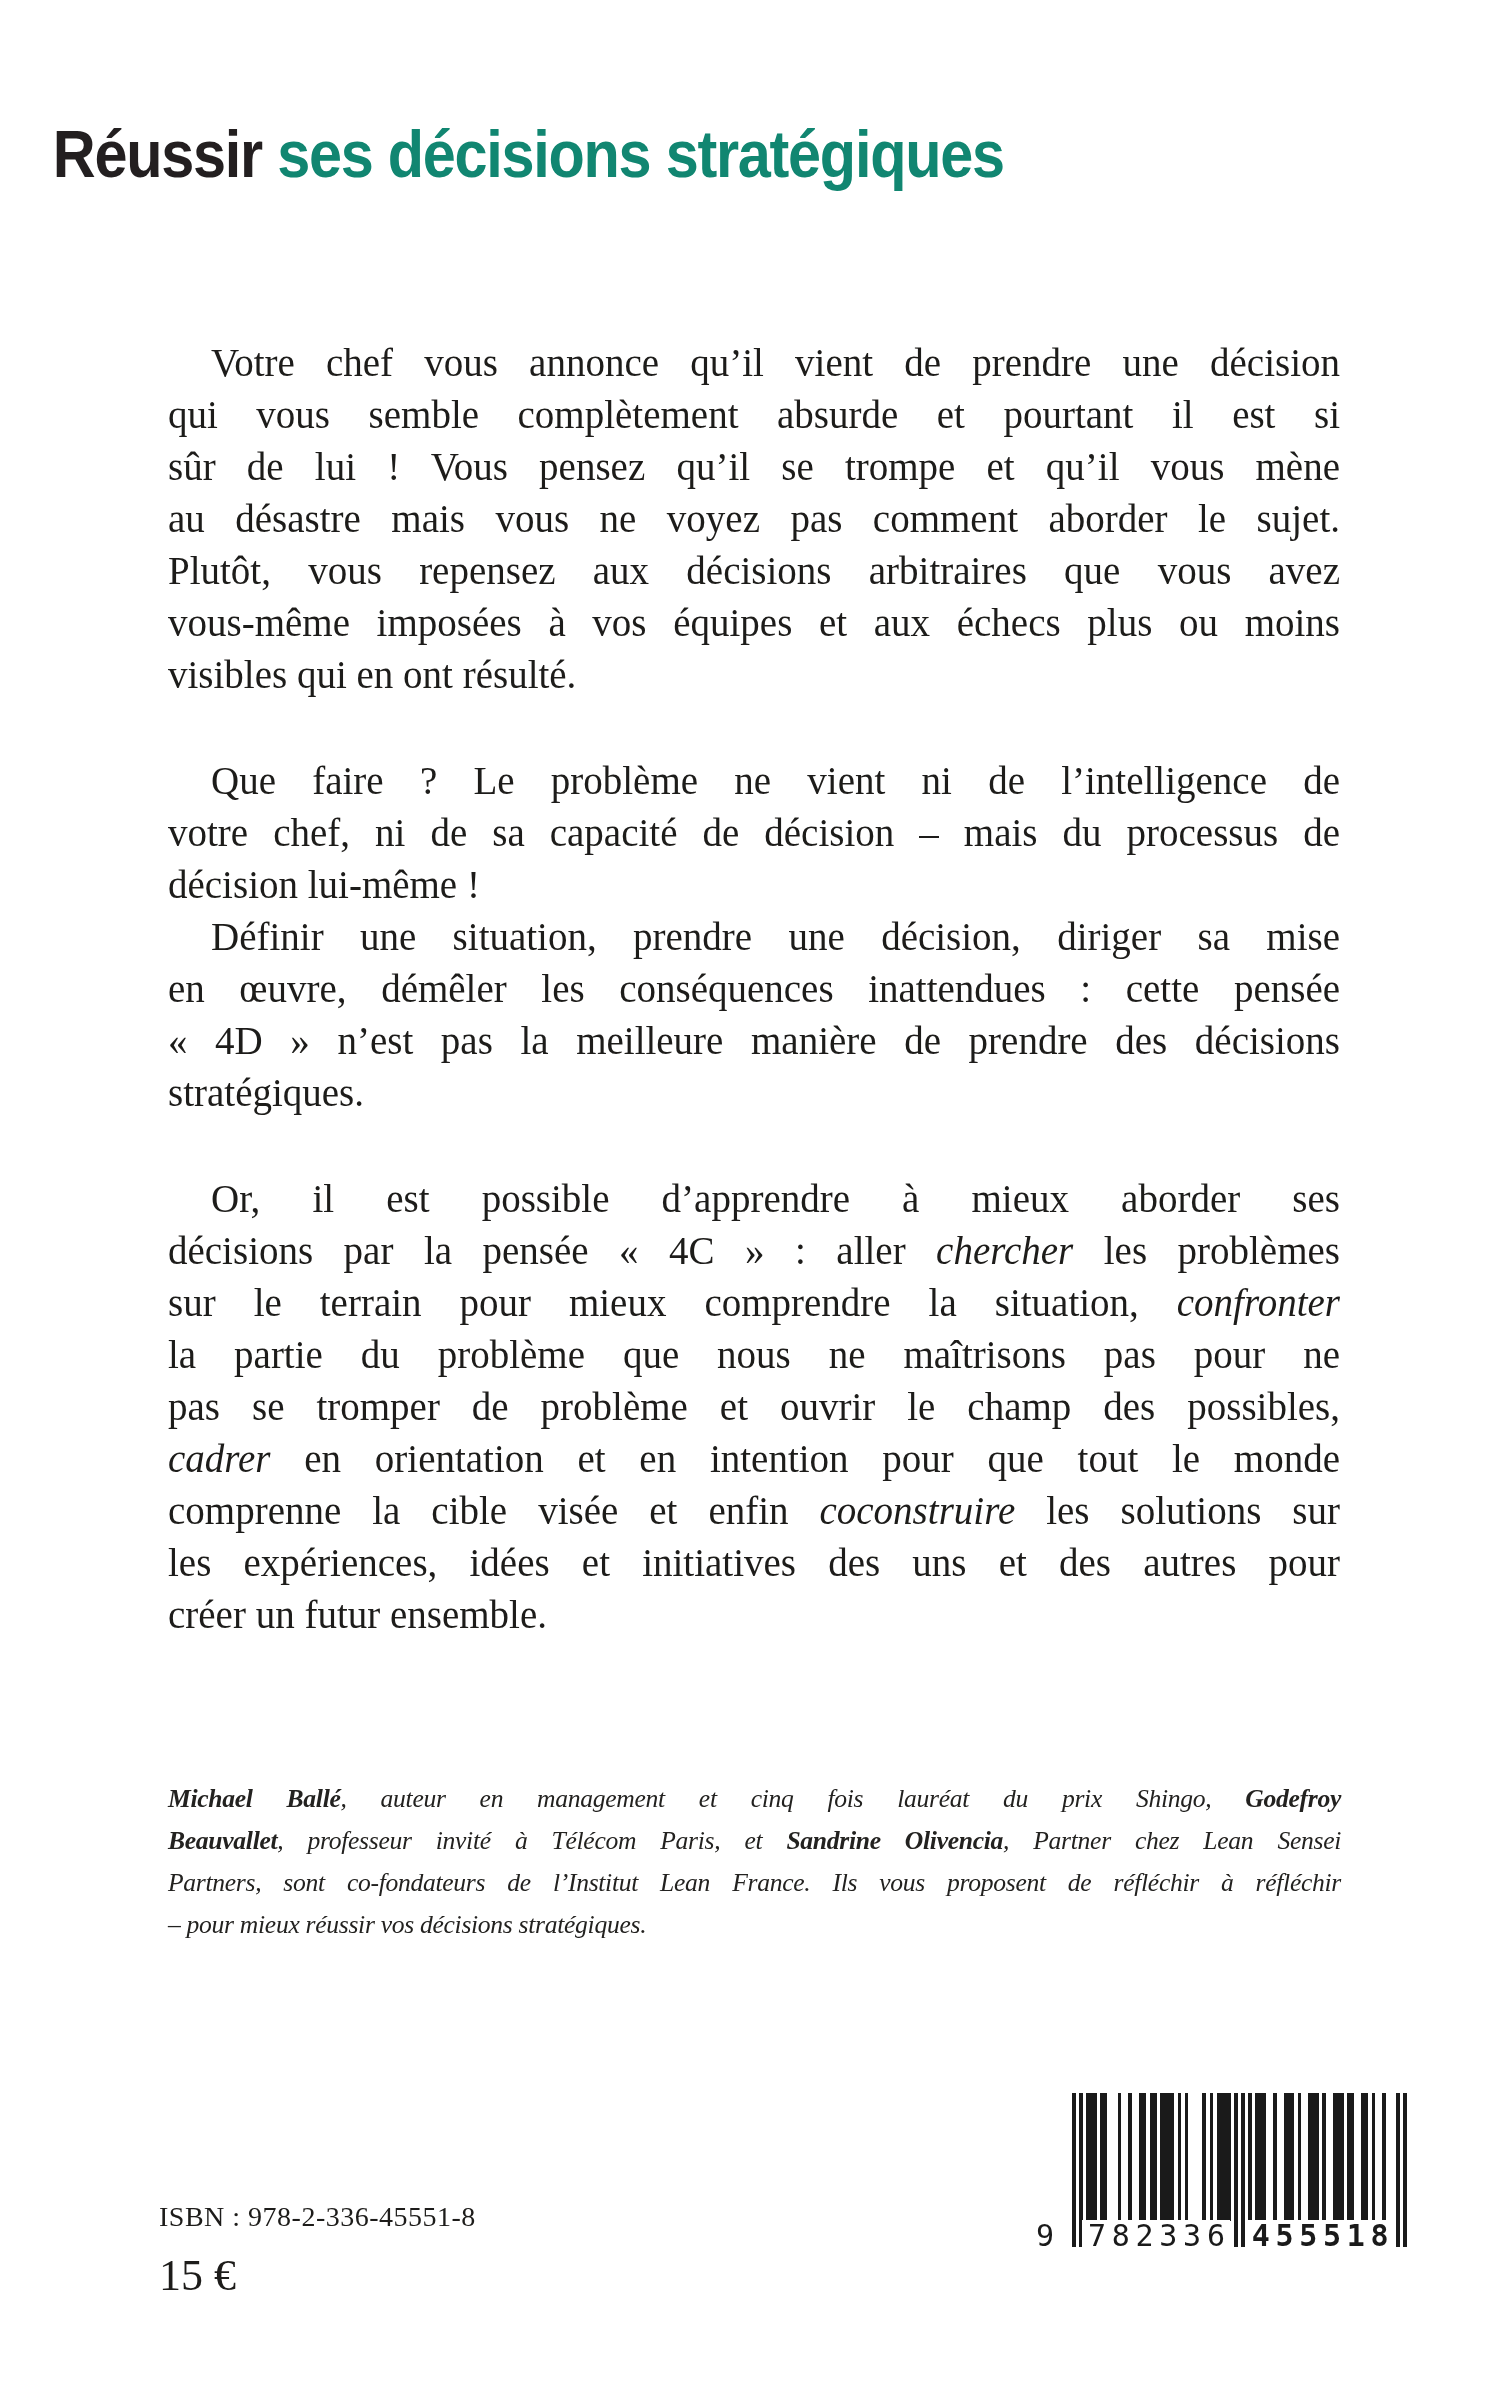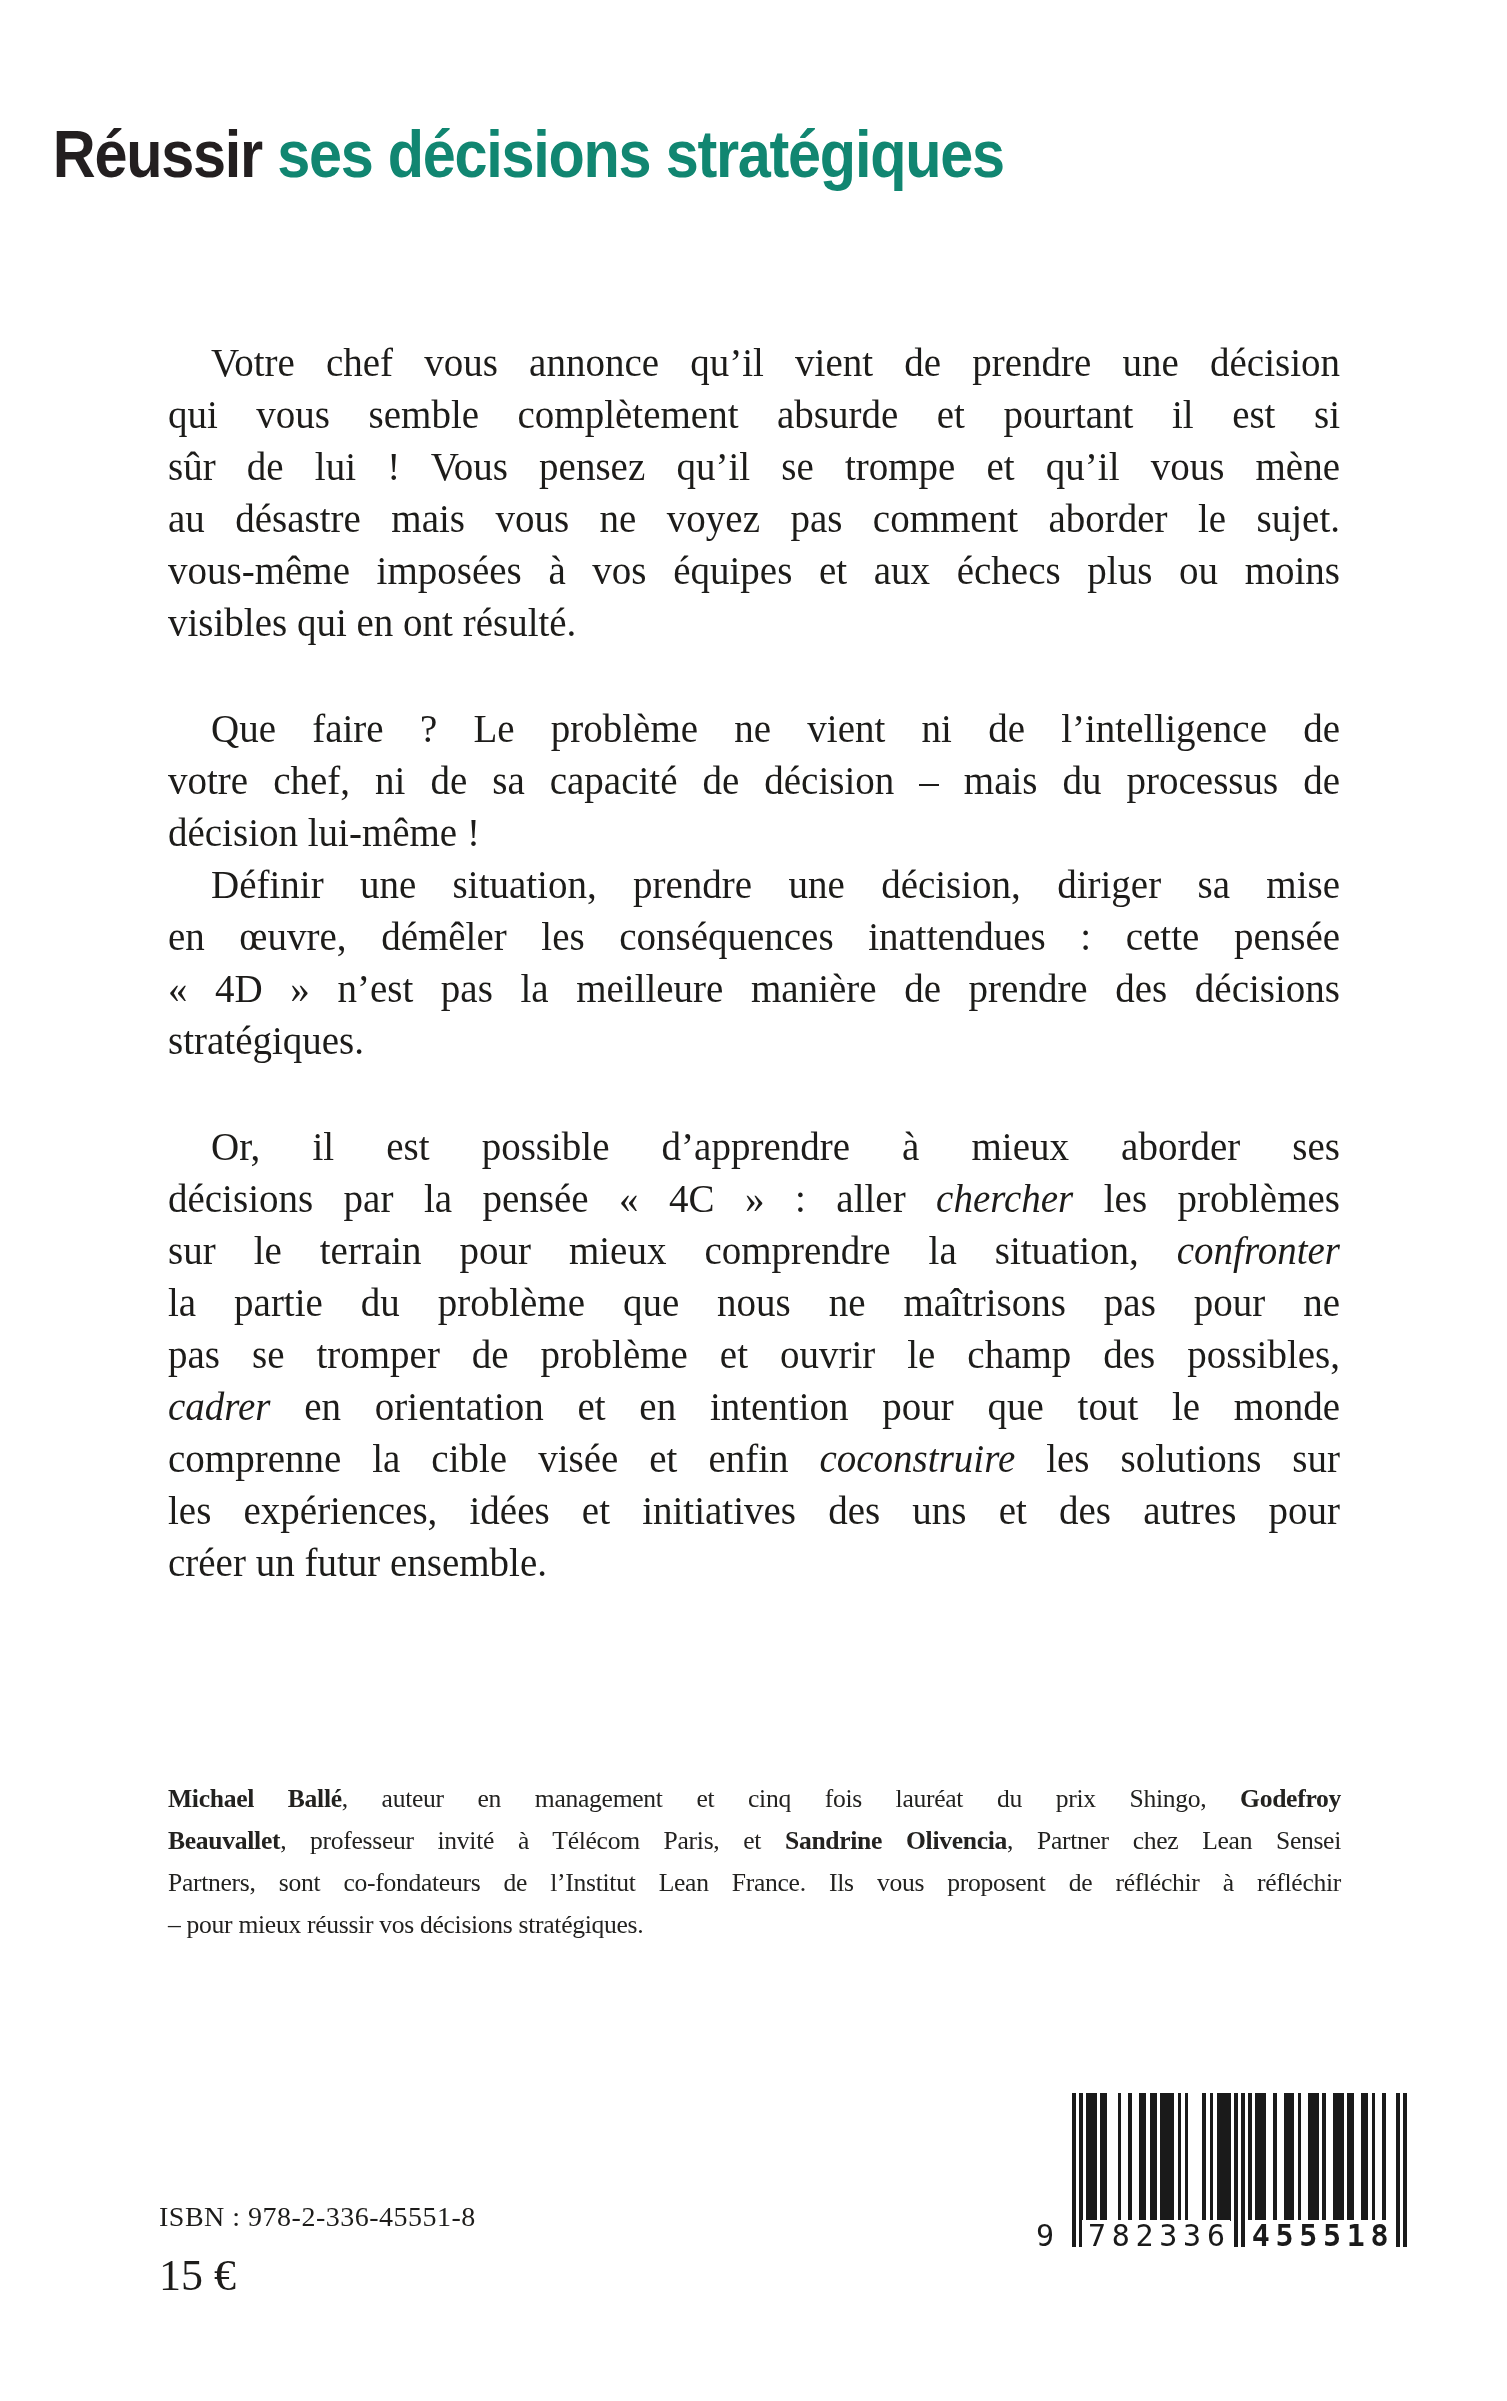--- a/index.html
+++ b/index.html
@@ -34,21 +34,21 @@
     font-size: 39px; line-height: 52px;
   }
   .para.gap { margin-top: 54px; }
   .line { text-align: justify; text-align-last: justify; }
   .line.last { text-align-last: left; }
   .line.first { text-indent: 43px; }
   
   .bio {
     position: absolute; left: 168px; top: 1778px; width: 1173px;
     font-size: 25.6px; line-height: 42px;
-    letter-spacing: -0.3px;
+    font-style: italic; letter-spacing: -0.3px;
     color: #232220;
   }
   .bio .line b { font-weight: bold; }
   
   .isbn {
     position: absolute; left: 159px; top: 2201px;
     font-size: 28px; letter-spacing: 0.5px;
   }
   .price {
     position: absolute; left: 159px; top: 2250px;
@@ -79,20 +79,21 @@
   <div class="title-wrap">
     <div class="title-line"><span class="title-black">Réussir </span><span class="title-teal" style="color: rgb(17, 134, 113);">ses décisions stratégiques</span></div>
   </div>
 
   <div class="body-text">
       <div class="para">
         <div class="line first">Votre chef vous annonce qu’il vient de prendre une décision</div>
         <div class="line">qui vous semble complètement absurde et pourtant il est si</div>
         <div class="line">sûr de lui ! Vous pensez qu’il se trompe et qu’il vous mène</div>
         <div class="line">au désastre mais vous ne voyez pas comment aborder le sujet.</div>
+        <div class="line">Plutôt, vous repensez aux décisions arbitraires que vous avez</div>
         <div class="line">vous-même imposées à vos équipes et aux échecs plus ou moins</div>
         <div class="line last">visibles qui en ont résulté.</div>
       </div>
       <div class="para gap">
         <div class="line first">Que faire ? Le problème ne vient ni de l’intelligence de</div>
         <div class="line">votre chef, ni de sa capacité de décision – mais du processus de</div>
         <div class="line last">décision lui-même !</div>
       </div>
       <div class="para">
         <div class="line first">Définir une situation, prendre une décision, diriger sa mise</div>

